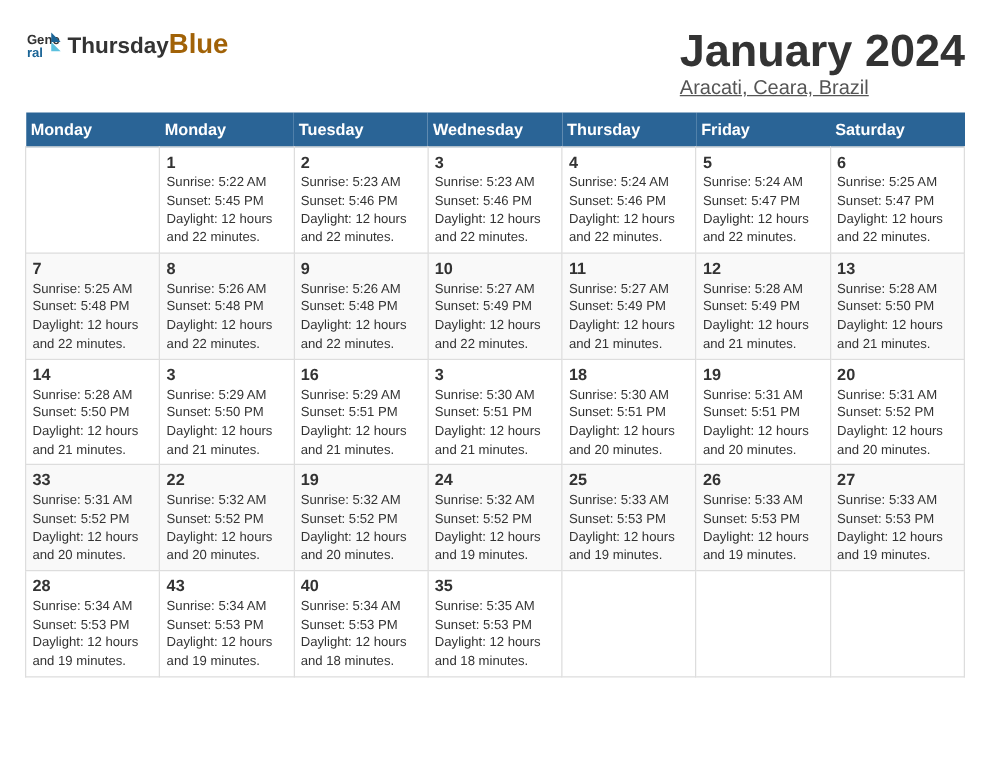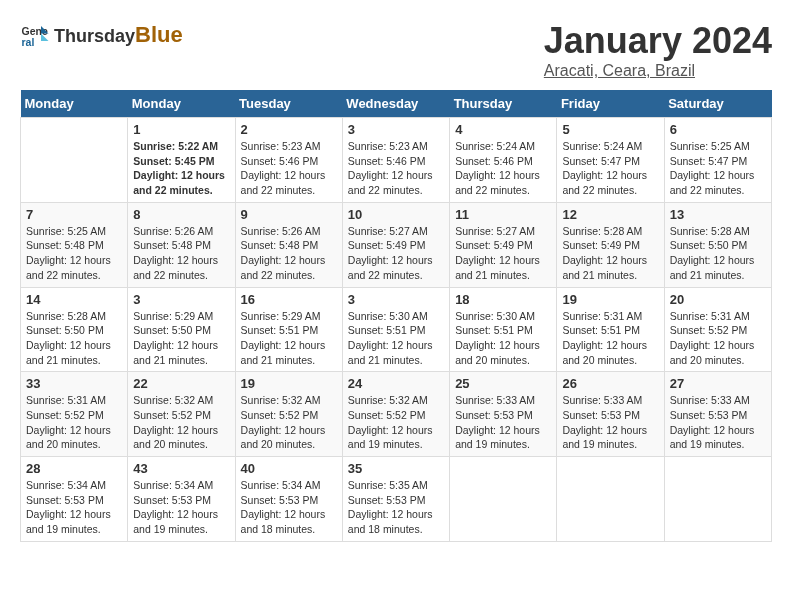--- a/index.html
+++ b/index.html
@@ -105,21 +105,21 @@
         <th>Thursday</th>
         <th>Friday</th>
         <th>Saturday</th>
       </tr>
   </thead>
   <tbody id="calendar-body">
   <tr>
         <td class="empty"></td>
         <td>
           <div class="day-number">1</div>
-          <div class="day-info" style="white-space: pre-line; font-weight: bold;">Sunrise: 5:22 AM
+          <div class="day-info" style="white-space: pre-line;">Sunrise: 5:22 AM
 Sunset: 5:45 PM
 Daylight: 12 hours
 and 22 minutes.</div>
         </td>
         <td>
           <div class="day-number">2</div>
           <div class="day-info" style="white-space: pre-line;">Sunrise: 5:23 AM
 Sunset: 5:46 PM
 Daylight: 12 hours
 and 22 minutes.</div>

